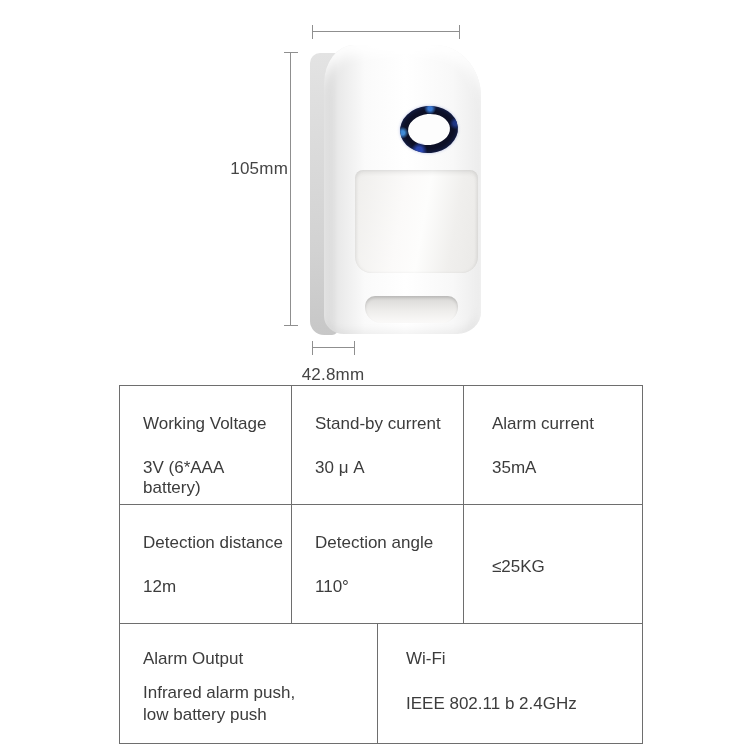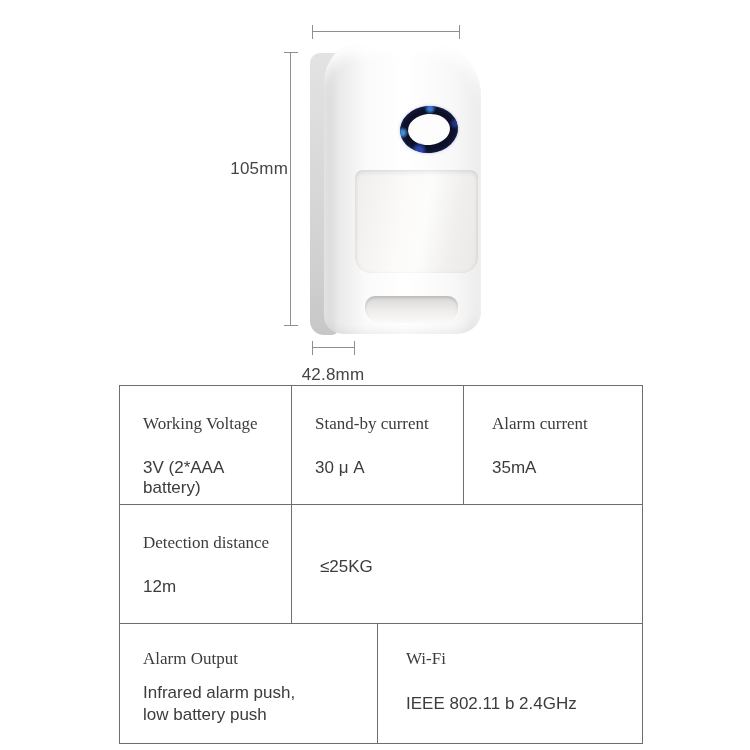--- a/index.html
+++ b/index.html
@@ -79,21 +79,21 @@
     position:absolute; left:119px; top:385px; width:524px; height:359px;
     box-sizing:border-box; border:1px solid #6e6e6e; background:#ffffff;
     font-size:17px; color:#3c3c3c;
   }
   .spec-row { display:flex; box-sizing:border-box; height:119px; border-bottom:1px solid #6e6e6e; }
   .spec-row:last-child { border-bottom:none; }
   .spec-cell { box-sizing:border-box; padding:28px 8px 0 23px; overflow:hidden; }
   .cell-b { border-right:1px solid #6e6e6e; }
   .w1 { width:172px; } .w2 { width:172px; } .w3 { flex:1; padding-left:28px; }
   .w4 { width:258px; } .w5 { flex:1; padding-left:28px; }
-  .cell-label { line-height:20px;font-family:Liberation Serif, serif; }
+  .cell-label { line-height:20px; }
   .cell-value { margin-top:24px; line-height:20px; }
   .row-last .spec-cell { padding-top:25px; }
   .row-last .cell-value { margin-top:14px; }
   .row-last .cell-value-2 { margin-top:2px; line-height:20px; }
   .row-last .w5 .cell-value { margin-top:25px; }
 </style>
 </head>
 <body>
 
 <div class="canvas">
@@ -117,36 +117,40 @@
 
     <div class="dim-line-h dim-line-depth"></div>
     <div class="dim-label dim-label-depth">42.8mm</div>
   </div>
 
   <div class="spec-table">
 
     <div class="spec-row">
       <div class="spec-cell cell-b w1">
         <div class="cell-label">Working Voltage</div>
-        <div class="cell-value">3V (2*AAA battery)</div>
+        <div class="cell-value">3V (6*AAA battery)</div>
       </div>
       <div class="spec-cell cell-b w2">
         <div class="cell-label">Stand-by current</div>
         <div class="cell-value">30 μ A</div>
       </div>
       <div class="spec-cell w3">
         <div class="cell-label">Alarm current</div>
         <div class="cell-value">35mA</div>
       </div>
     </div>
 
     <div class="spec-row">
       <div class="spec-cell cell-b w1">
         <div class="cell-label">Detection distance</div>
         <div class="cell-value">12m</div>
+      </div>
+      <div class="spec-cell cell-b w2">
+        <div class="cell-label">Detection angle</div>
+        <div class="cell-value">110°</div>
       </div>
       <div class="spec-cell w3">
         <div class="cell-value">≤25KG</div>
       </div>
     </div>
 
     <div class="spec-row row-last">
       <div class="spec-cell cell-b w4">
         <div class="cell-label">Alarm Output</div>
         <div class="cell-value">Infrared alarm push,</div>

